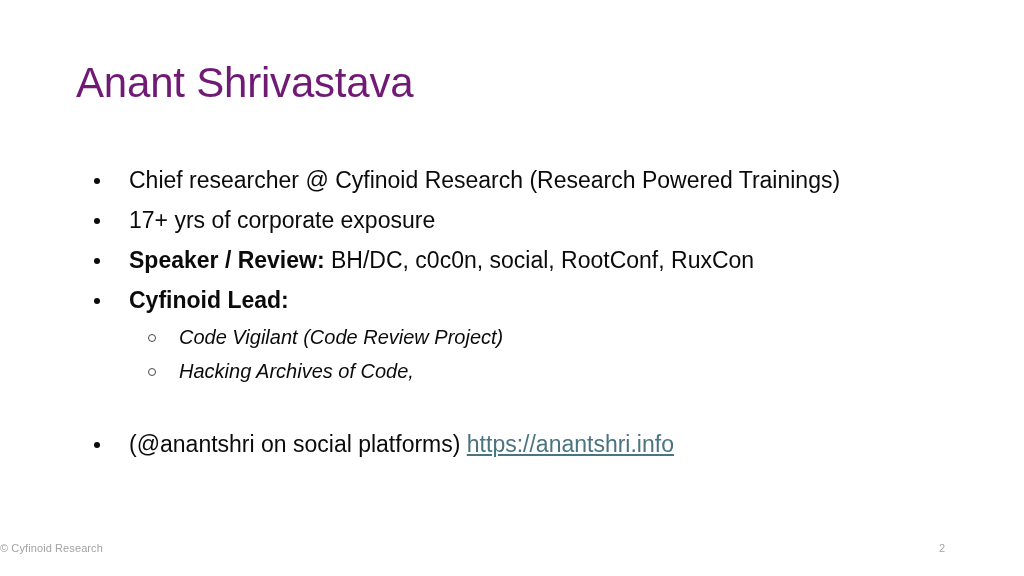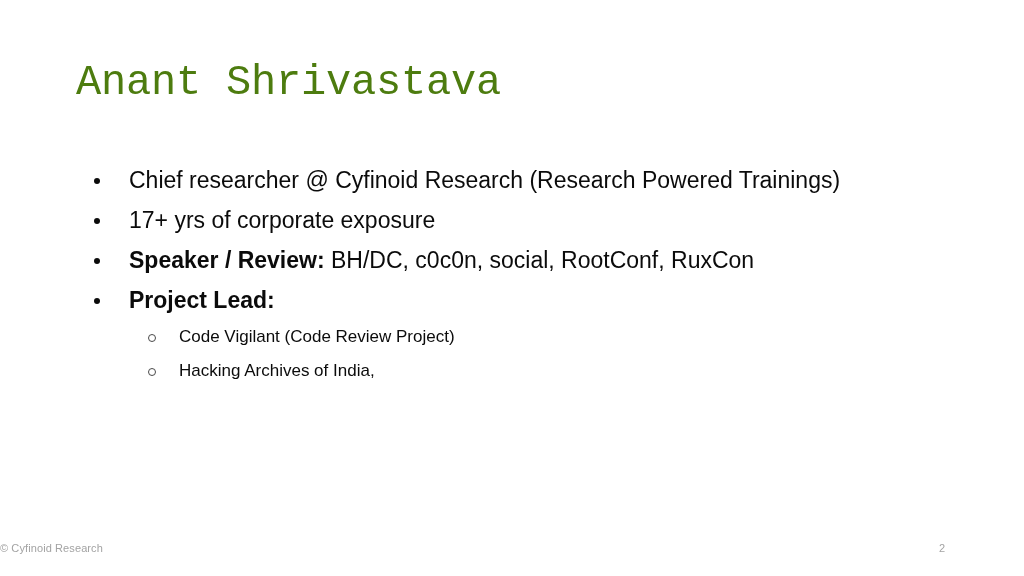--- a/index.html
+++ b/index.html
@@ -20,24 +20,23 @@
   }
 
   
   .slide-title {
     position: absolute;
     left: 76px;
     top: 57px;
     font-size: 42px;
     line-height: 52px;
     font-weight: 400;
-    color: #4d7c0f;
+    color: #701a75;
     letter-spacing: -0.2px;
     white-space: nowrap;
-    font-family: Liberation Mono, monospace;
   }
 
   
   .body-block {
     position: absolute;
     left: 78px;
     top: 160px;
     width: 880px;
   }
 
@@ -47,24 +46,25 @@
     padding-left: 51px;
     min-height: 40px;
     color: #0b0b0b;
   }
   .bullet-row.l1 {
     font-size: 23px;
     line-height: 40px;
     padding-left: 51px;
   }
   .bullet-row.l2 {
-    font-size: 17px;
+    font-size: 20px;
     line-height: 34px;
     padding-left: 101px;
     min-height: 34px;
+    font-style: italic;
   }
 
   .marker {
     position: absolute;
     display: block;
   }
   .marker.dot {
     left: 16px;
     top: 18px;
     width: 6px;
@@ -144,36 +144,40 @@
       <span class="bullet-text">17+ yrs of corporate exposure</span>
     </div>
 
     <div class="bullet-row l1">
       <span class="marker dot"></span>
       <span class="bullet-text"><span class="lead-bold">Speaker / Review:</span><span> BH/DC, c0c0n, social, RootConf, RuxCon</span></span>
     </div>
 
     <div class="bullet-row l1">
       <span class="marker dot"></span>
-      <span class="bullet-text lead-bold">Project Lead:</span>
+      <span class="bullet-text lead-bold">Cyfinoid Lead:</span>
     </div>
 
     <div class="bullet-row l2">
       <span class="marker ring"></span>
       <span class="bullet-text">Code Vigilant (Code Review Project)</span>
     </div>
 
     <div class="bullet-row l2">
       <span class="marker ring"></span>
-      <span class="bullet-text">Hacking Archives of India,</span>
+      <span class="bullet-text">Hacking Archives of Code,</span>
     </div>
 
 
     <div class="spacer-row"></div>
 
+    <div class="bullet-row l1">
+      <span class="marker dot"></span>
+      <span class="bullet-text"><span>(@anantshri on social platforms) </span><a class="ext-link" href="#">https://anantshri.info</a></span>
+    </div>
 
   </div>
 
   <div class="footer-credit">© Cyfinoid Research</div>
 
   <div class="page-number">2</div>
 
 </div>
 
 </body></html>

